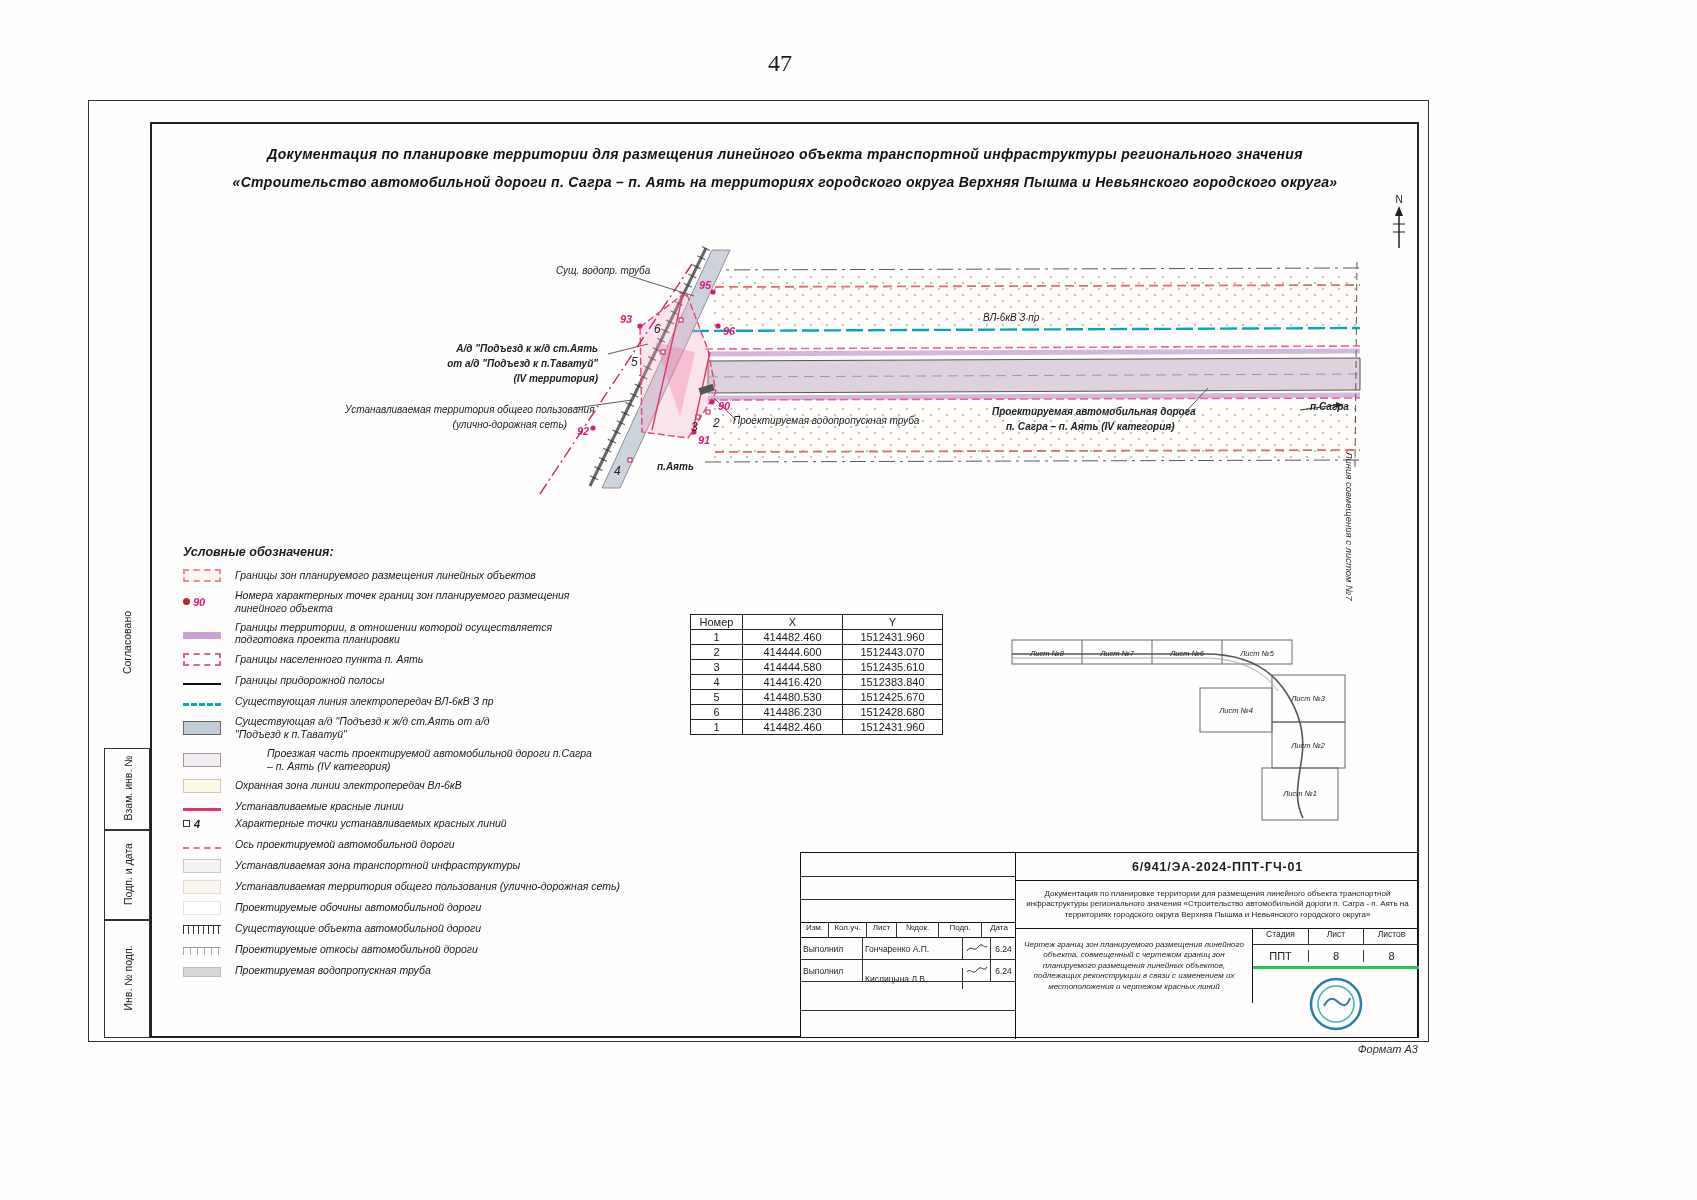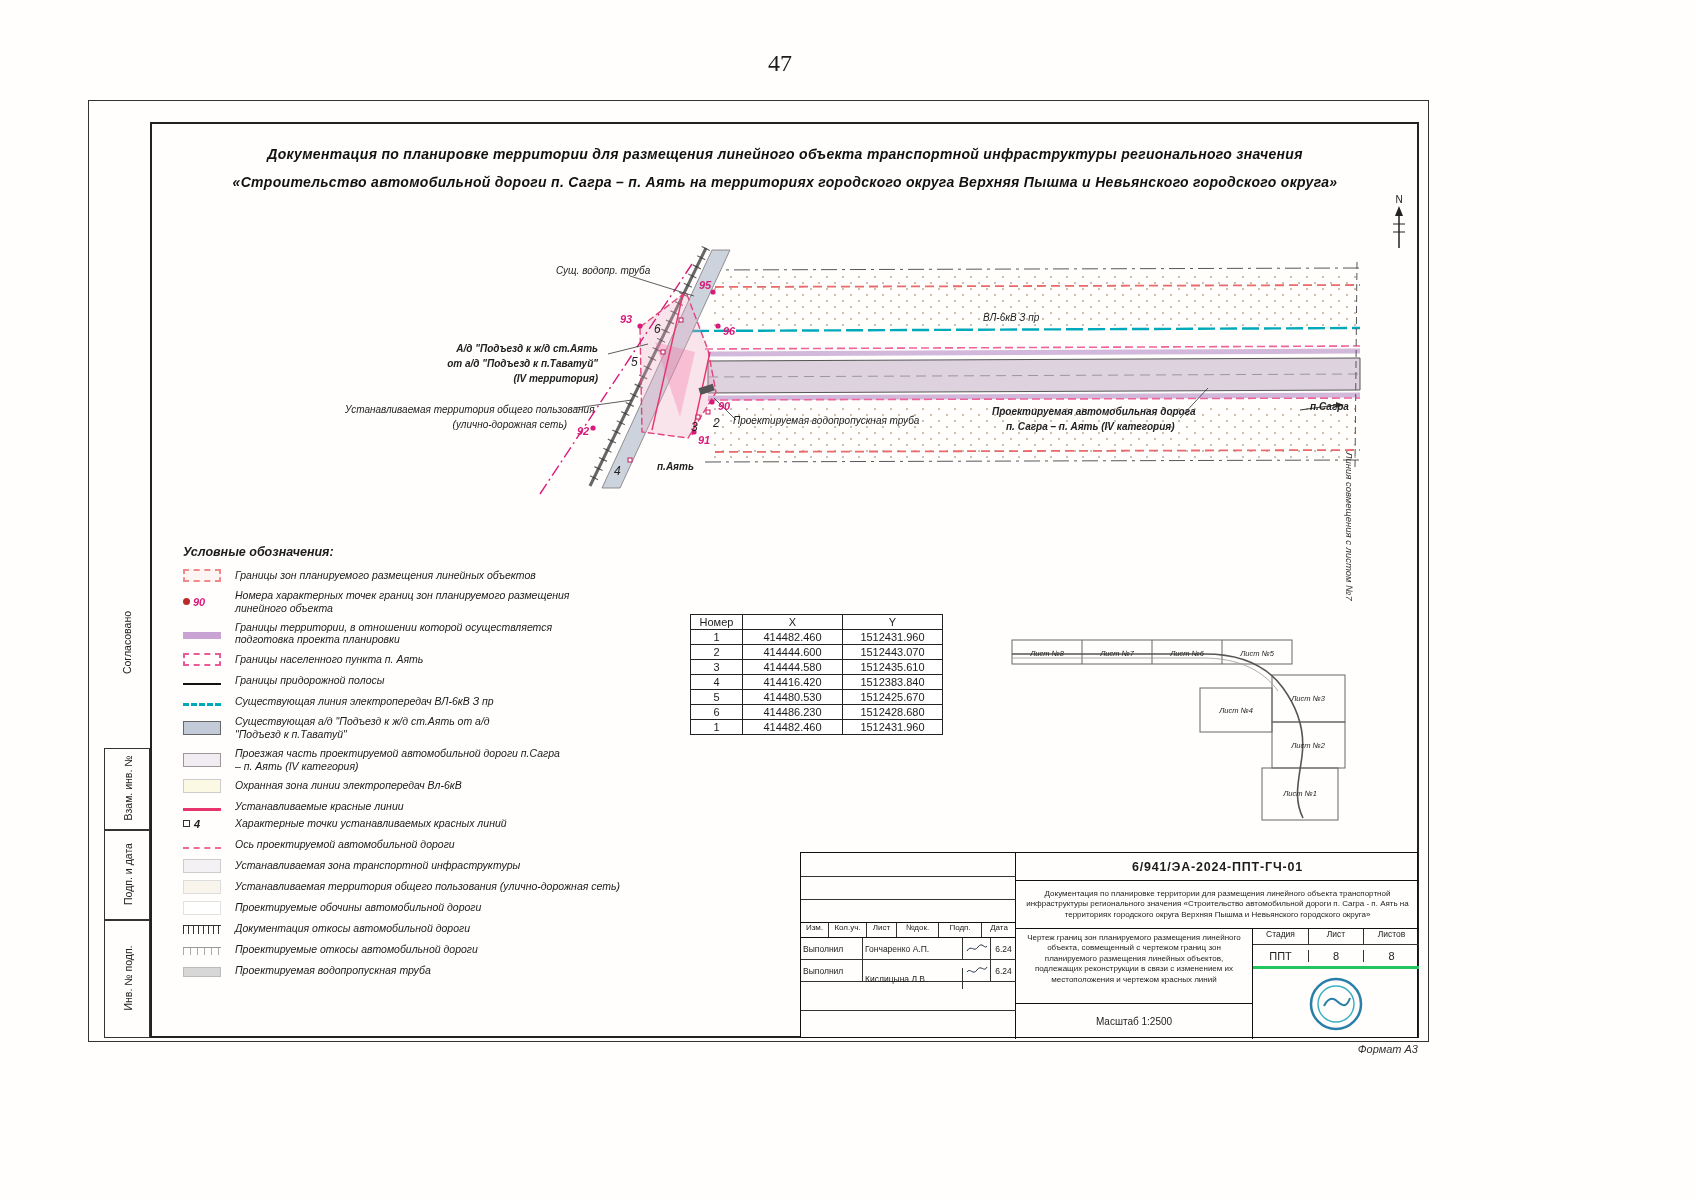--- a/index.html
+++ b/index.html
@@ -226,21 +226,21 @@
     <div class="lg-item">
       <span class="sw sw-cyan"></span>
       <span class="lg-text">Существующая линия электропередач ВЛ-6кВ З пр</span>
     </div>
     <div class="lg-item">
       <span class="sw sw-exroad"></span>
       <span class="lg-text" style="width:300px;">Существующая а/д "Подъезд к ж/д ст.Аять от а/д "Подъезд к п.Таватуй"</span>
     </div>
     <div class="lg-item">
       <span class="sw sw-carr"></span>
-      <span class="lg-text" style="width:330px;">Проезжая часть проектируемой автомобильной дороги п.Сагра – п. Аять (IV категория)</span>
+      <span class="lg-text" style="width:330px;margin-left:32px;">Проезжая часть проектируемой автомобильной дороги п.Сагра – п. Аять (IV категория)</span>
     </div>
     <div class="lg-item">
       <span class="sw sw-guard"></span>
       <span class="lg-text">Охранная зона линии электропередач Вл-6кВ</span>
     </div>
     <div class="lg-item" style="margin-bottom:2px;">
       <span class="sw sw-redl"></span>
       <span class="lg-text">Устанавливаемые красные линии</span>
     </div>
     <div class="lg-item">
@@ -261,21 +261,21 @@
     <div class="lg-item">
       <span class="sw sw-ulds"></span>
       <span class="lg-text">Устанавливаемая территория общего пользования (улично-дорожная сеть)</span>
     </div>
     <div class="lg-item">
       <span class="sw sw-shoul"></span>
       <span class="lg-text">Проектируемые обочины автомобильной дороги</span>
     </div>
     <div class="lg-item">
       <span class="sw sw-exsl"></span>
-      <span class="lg-text">Документация откосы автомобильной дороги</span>
+      <span class="lg-text">Существующие объекта автомобильной дороги</span>
     </div>
     <div class="lg-item">
       <span class="sw sw-prsl"></span>
       <span class="lg-text">Проектируемые откосы автомобильной дороги</span>
     </div>
     <div class="lg-item">
       <span class="sw sw-culv"></span>
       <span class="lg-text">Проектируемая водопропускная труба</span>
     </div>
   </div>
@@ -392,25 +392,24 @@
     </div>
 
     <div class="abs" style="left:215px; top:0; width:403px; height:186px;">
 
       <div class="abs" style="left:0; top:0; width:403px; height:28px; display:flex; align-items:center; justify-content:center; border-bottom:1px solid #111; font-size:12.5px; font-weight:bold; letter-spacing:.8px;">6/941/ЭА-2024-ППТ-ГЧ-01</div>
 
       <div class="abs tiny" style="left:0; top:28px; width:403px; height:48px; padding:3px 10px; border-bottom:1px solid #111; display:flex; align-items:center;">
         <span>Документация по планировке территории для размещения линейного объекта транспортной инфраструктуры регионального значения «Строительство автомобильной дороги п. Сагра - п. Аять на территориях городского округа Верхняя Пышма и Невьянского городского округа»</span>
       </div>
 
-      <div class="abs tiny" style="left:0; top:76px; width:237px; height:74px; padding:4px 8px; border-right:1px solid #111; display:flex; align-items:flex-start;">
+      <div class="abs tiny" style="left:0; top:76px; width:237px; height:74px; padding:4px 8px; border-right:1px solid #111; display:flex; align-items:center;font-style:italic;">
         <span>Чертеж границ зон планируемого размещения линейного объекта, совмещенный с чертежом границ зон планируемого размещения линейных объектов, подлежащих реконструкции в связи с изменением их местоположения и чертежом красных линий</span>
       </div>
 
-      <div class="abs" style="left:0; top:150px; width:237px; height:36px; border-top:1px solid #111; border-right:1px solid #111; display:flex; align-items:center; justify-content:center; font-size:10px;">Масштаб 1:2500</div>
 
       <div class="abs" style="left:237px; top:76px; width:166px; height:16px; display:flex; font-size:8.5px; border-bottom:1px solid #333;">
         <span style="width:56px; border-right:1px solid #333; text-align:center;">Стадия</span>
         <span style="width:55px; border-right:1px solid #333; text-align:center;">Лист</span>
         <span style="width:55px; text-align:center;">Листов</span>
       </div>
       <div class="abs" style="left:237px; top:92px; width:166px; height:24px; display:flex; align-items:center; font-size:11px; border-bottom:3px solid #22c55e;">
         <span style="width:56px; border-right:1px solid #333; text-align:center;">ППТ</span>
         <span style="width:55px; border-right:1px solid #333; text-align:center;">8</span>
         <span style="width:55px; text-align:center;">8</span>

